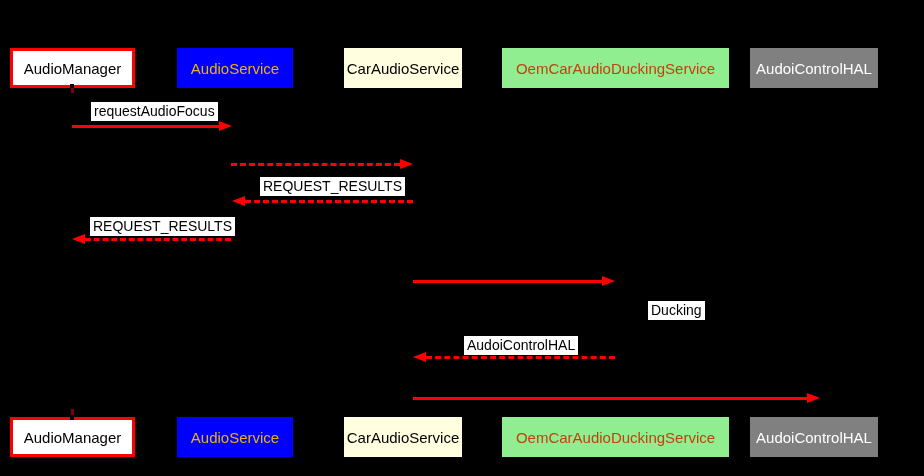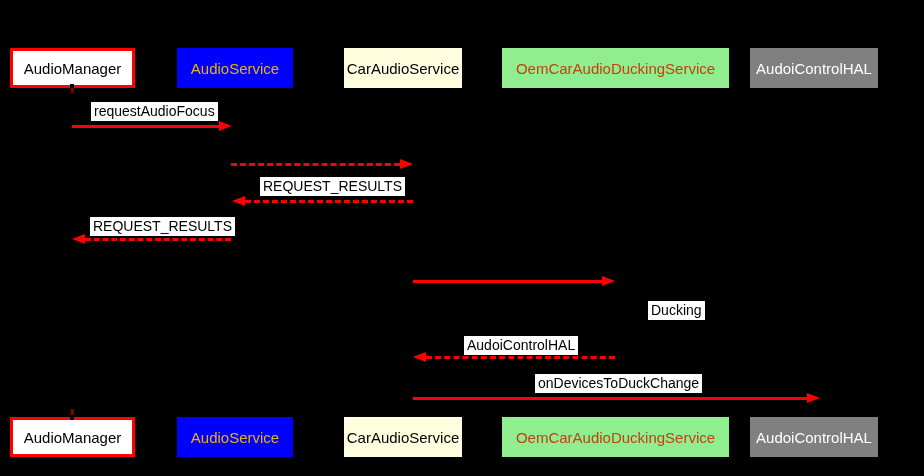--- a/index.html
+++ b/index.html
@@ -87,21 +87,20 @@
 
   <div class="mline solid" id="a5"></div>
   <div class="ahead r" id="h5"></div>
 
   <div class="mlabel" id="l6">Ducking</div>
 
   <div class="mlabel" id="l7">AudoiControlHAL</div>
   <div class="mline dashed" id="a7"></div>
   <div class="ahead l" id="h7"></div>
 
-  <div class="mlabel" id="l8">onDevicesToDuckChange</div>
   <div class="mline solid" id="a8"></div>
   <div class="ahead r" id="h8"></div>
 
   <div class="stub" id="stub-bot"></div>
 
   <div class="pbox row-bot am">AudioManager</div>
   <div class="pbox row-bot as">AudioService</div>
   <div class="pbox row-bot cas">CarAudioService</div>
   <div class="pbox row-bot oem">OemCarAudioDuckingService</div>
   <div class="pbox row-bot hal">AudoiControlHAL</div>

